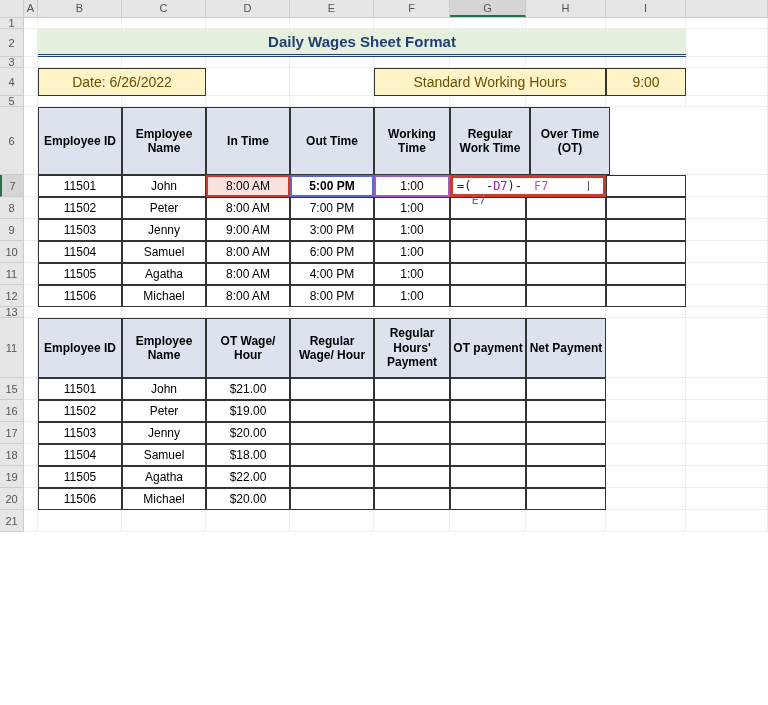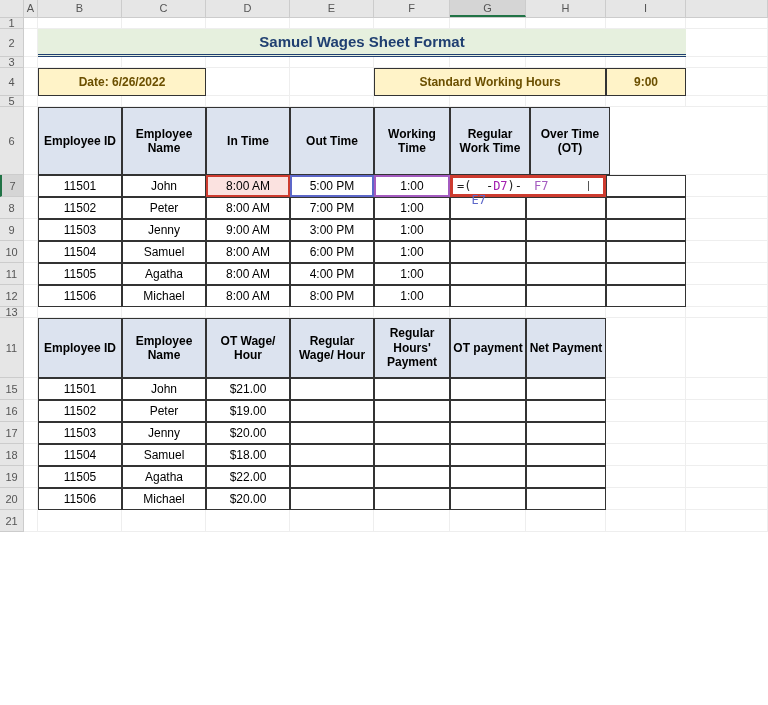--- a/index.html
+++ b/index.html
@@ -72,43 +72,43 @@
     background: #e6f0de;
     color: #1f3f71;
     font-weight: bold;
     font-size: 15px;
     border-bottom: 3px double #1f3f71;
     display: flex; align-items: center; justify-content: center;
   }
   .datebox, .stdhours-lbl, .stdhours-val {
     background: #fff3c8;
     color: #6b4f00;
-    font-weight: bold;
+    font-weight: normal;
     border: 1.5px solid #333;
     display: flex; align-items: center; justify-content: center;
-    font-size: 12px;
+    font-size: 14px;
   }
   .thdr {
     background: #dce3ef;
     border: 1px solid #333;
     font-weight: bold;
     font-size: 12px;
     text-align: center;
     line-height: 1.2;
     padding: 2px;
     display:flex;align-items:center;justify-content:center;
   }
   .tcell {
     border: 1px solid #333;
     font-size: 12px;
     display:flex;align-items:center;justify-content:center;
     background:#fff;
   }
   .ref-d { border: 2px solid #cd3b2f !important; background: #fbe2e0 !important; }
-  .ref-e { border: 2px solid #5d67c9 !important; }
+  .ref-e { border: 2px solid #5d67c9 !important; font-weight: bold; }
   .ref-f { border: 2px solid #a45bc0 !important; }
   .formula-box {
     border: 3px solid #cd3b2f; background:#fff;
     font-size: 12px; font-family: Consolas, monospace;
     display:flex;align-items:center;justify-content:flex-start;
     padding-left:4px;
     position:relative;
   }
   .formula-box::after{
     content:""; position:absolute; right:14px; top:3px; bottom:3px;
@@ -159,21 +159,21 @@
         <div class="cell cF"></div>
         <div class="cell cG"></div>
         <div class="cell cH"></div>
         <div class="cell cI"></div>
         <div class="cell pad"></div>
   </div>
 
   <div class="row title">
     <div class="rowhdr">2</div>
     <div class="cell cA"></div>
-    <div class="titlebar" style="flex:0 0 648px">Samuel Wages Sheet Format</div>
+    <div class="titlebar" style="flex:0 0 648px">Daily Wages Sheet Format</div>
     <div class="cell pad"></div>
   </div>
 
   <div class="row short">
     <div class="rowhdr">3</div>
     <div class="cell cA"></div>
         <div class="cell cB"></div>
         <div class="cell cC"></div>
         <div class="cell cD"></div>
         <div class="cell cE"></div>

